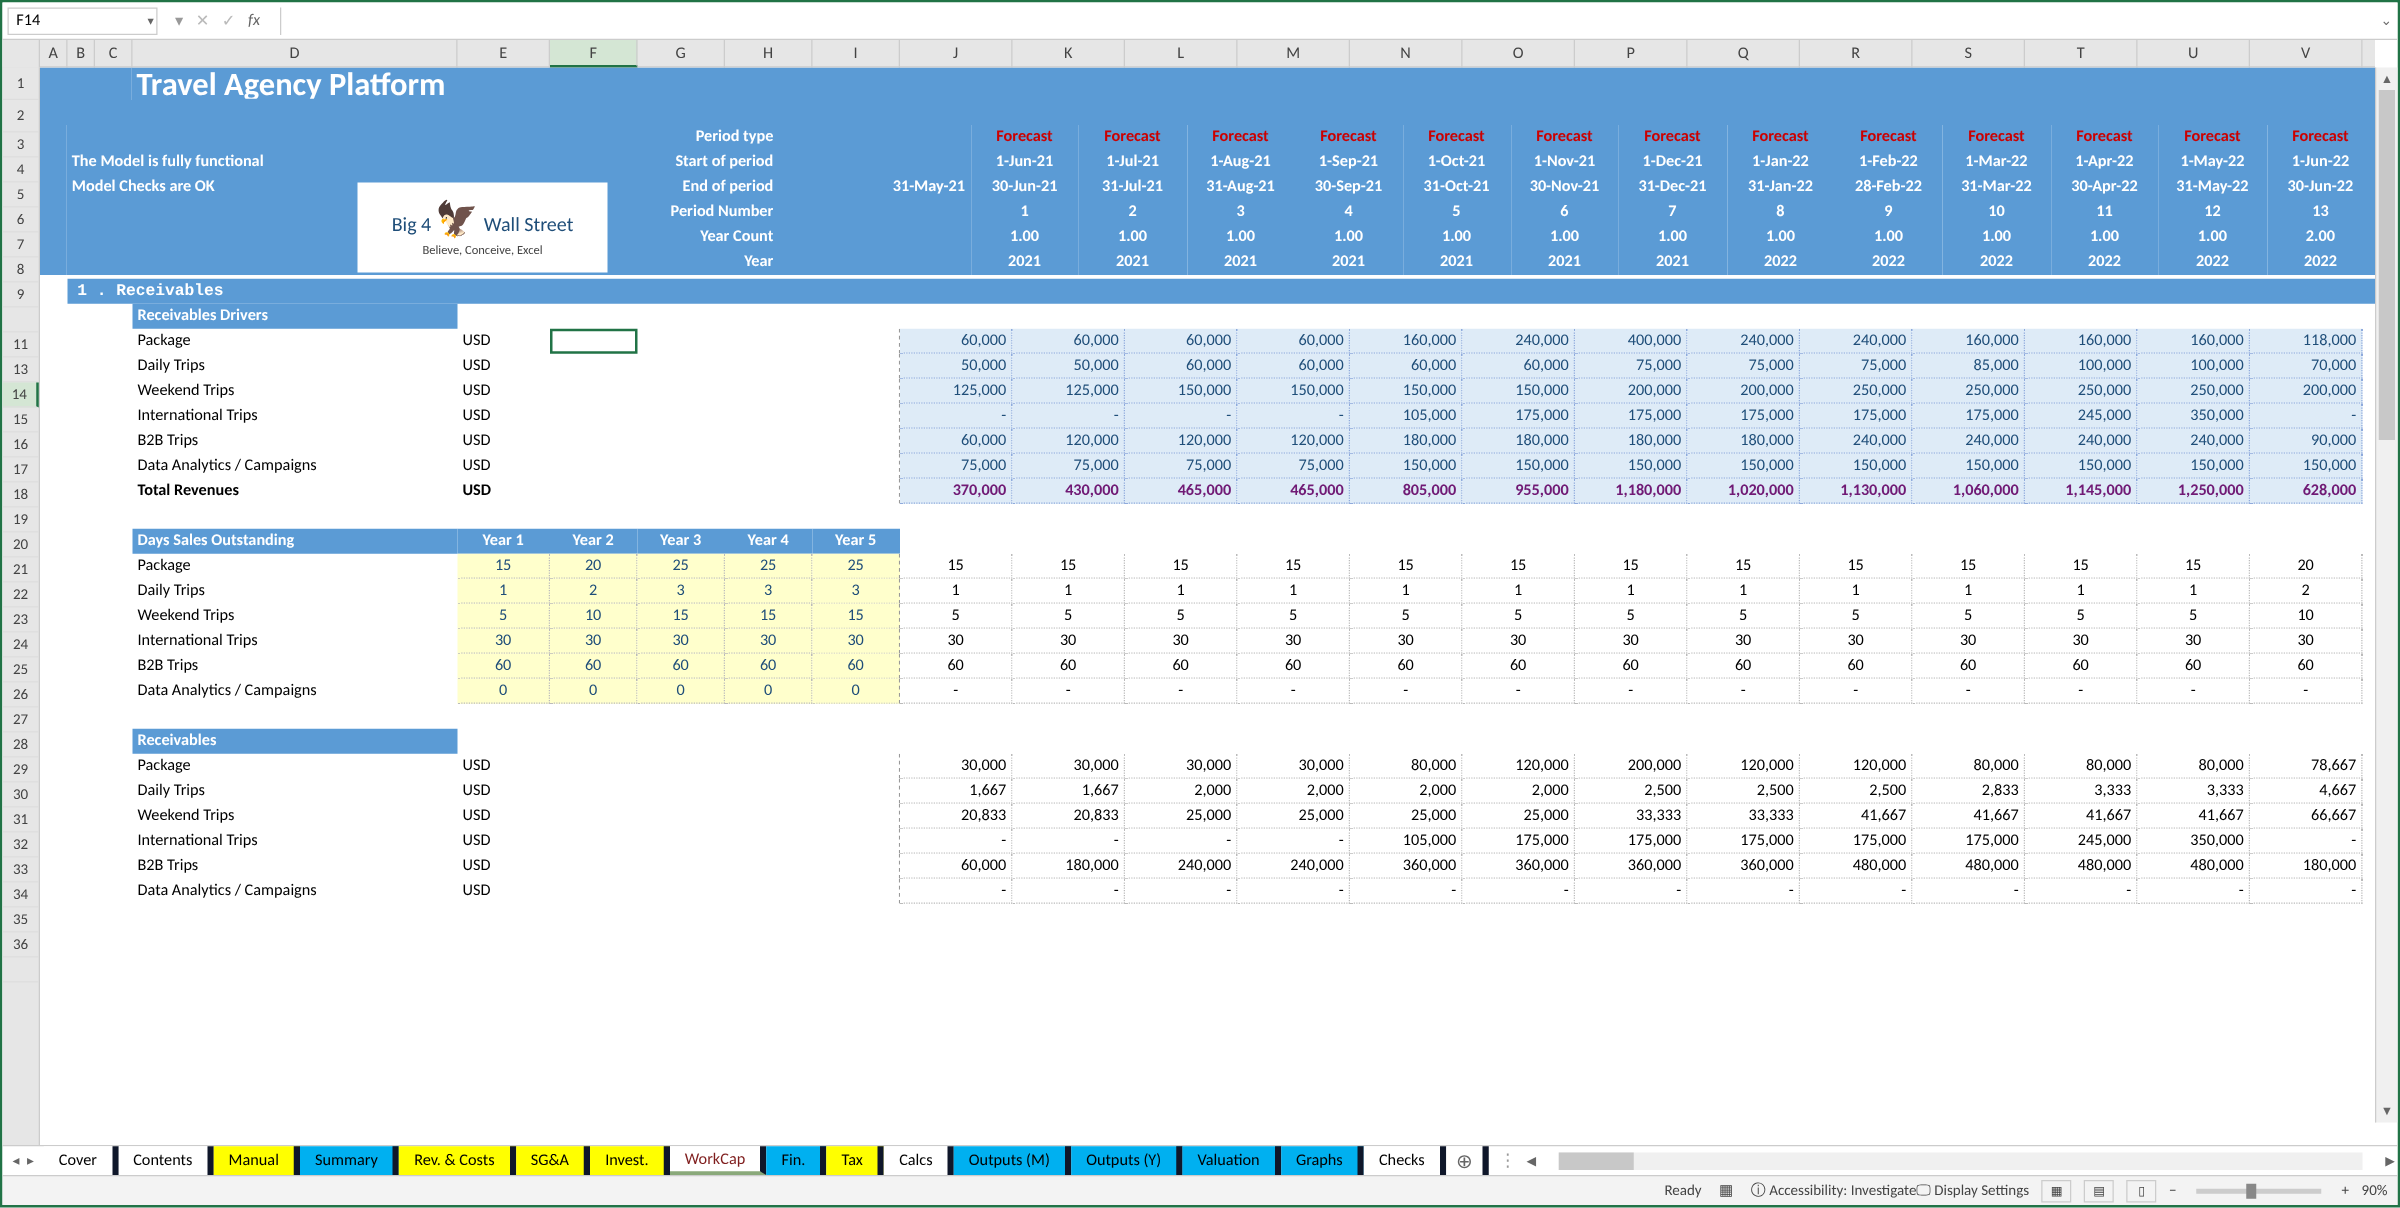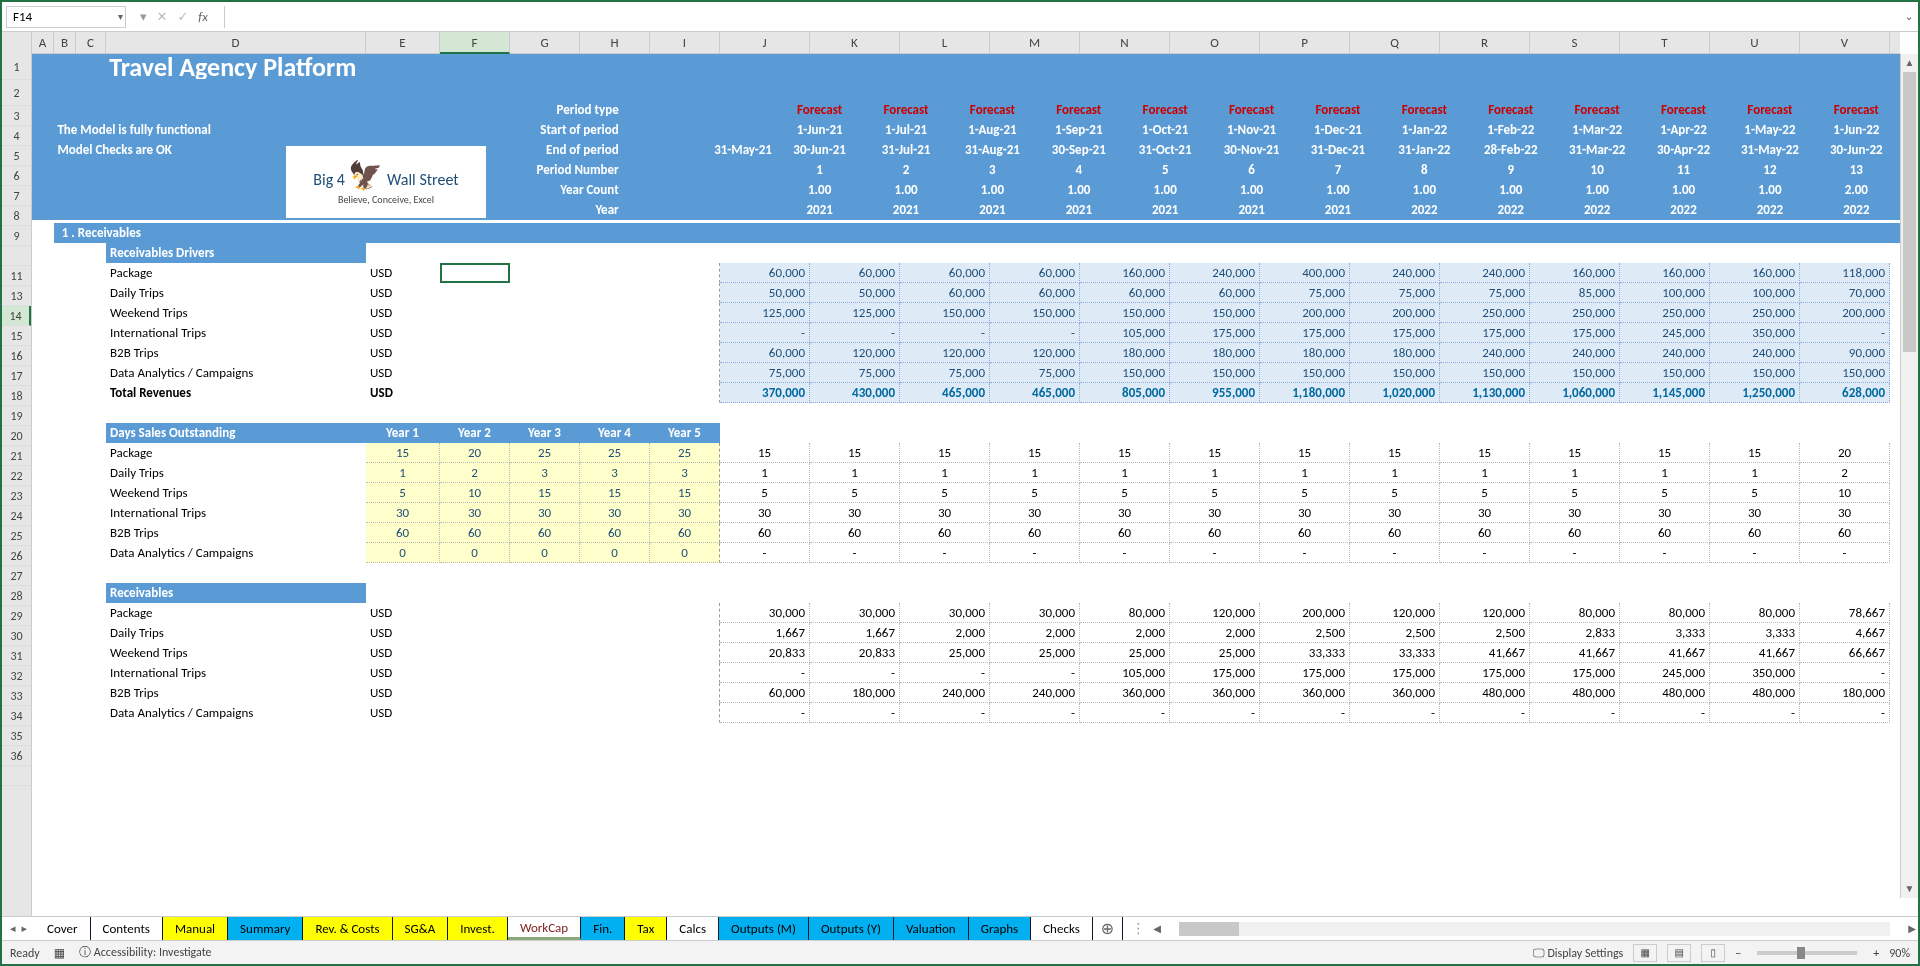--- a/index.html
+++ b/index.html
@@ -34,46 +34,46 @@
 .bold{font-weight:bold}
 .white{color:#fff}
 .sechead{background:#5b9bd5;color:#fff;font-weight:bold}
 .subhead{background:#5b9bd5;color:#fff;font-weight:bold}
 .red{color:#cc0000;font-weight:bold}
 .center{justify-content:center}
 .right{justify-content:flex-end}
 .gridcell{border-right:1px dotted #bbb;border-bottom:1px dotted #bbb;background:#fff}
 .bluecell{background:#deebf7;color:#1f4e79;border-right:1px dotted #8faadc;border-bottom:1px dotted #8faadc}
 .yellowcell{background:#ffffcc;color:#1f4e79;border-right:1px dotted #bbb;border-bottom:1px dotted #bbb}
-.boldblue{color:#0369a1;font-weight:bold}
+.boldblue{color:#701a75;font-weight:bold}
 .activecell{border:2px solid #217346!important;height:20px;background:#fff}
 .dashed-right{border-right:1px dashed #999}
 
 
 .vscroll{position:absolute;top:22px;right:0;width:18px;bottom:18px;background:#f0f0f0;border-left:1px solid #ccc}
 .vscroll .arrow{height:18px;text-align:center;font-size:10px;color:#666;line-height:18px}
 .vscroll .thumb{position:absolute;top:18px;left:2px;right:2px;height:280px;background:#c8c8c8}
 
 
 .tabbar{height:24px;background:#fff;display:flex;align-items:center;border-top:1px solid #ccc;flex-shrink:0}
 .tabnav{display:flex;gap:6px;padding:0 8px;color:#666}
 .tabnav span{font-size:11px}
 .tabs{display:flex;height:100%;align-items:stretch}
-.tab{padding:0 12px;font-size:13px;display:flex;align-items:center;border-right:1px solid #0f172a;background:#fff;cursor:pointer}
+.tab{padding:0 12px;font-size:13px;display:flex;align-items:center;border-right:5px solid #0f172a;background:#fff;cursor:pointer}
 .tab.yellow{background:#ffff00}
 .tab.cyan{background:#00b0f0}
 .tab.active{background:#fff;font-weight:normal;border-bottom:3px solid #8aa97a;color:#7f1d1d}
 .tab.newtab{padding:0 8px;font-size:16px;color:#666}
 .hscroll{flex:1;display:flex;align-items:center;position:relative;margin-left:8px}
 .hscroll .track{flex:1;height:14px;background:#f0f0f0;margin:0 16px;position:relative}
 .hscroll .thumb{position:absolute;left:0;top:0;height:100%;width:60px;background:#c8c8c8}
 .hscroll .arrow{font-size:10px;color:#666;padding:0 2px}
 
 
-.status{height:24px;background:#f3f3f3;border-top:1px solid #ccc;display:flex;align-items:center;padding:0 8px;font-size:12px;color:#444;justify-content:space-between;flex-shrink:0}
+.status{height:24px;background:#f3f3f3;border-top:1px solid #ccc;display:flex;align-items:center;padding:0 8px;font-size:12px;color:#444;justify-content:flex-end;flex-shrink:0}
 .status-l{display:flex;align-items:center;gap:14px}
 .status-r{display:flex;align-items:center;gap:10px}
 .viewbtn{width:24px;height:18px;border:1px solid #ccc;display:flex;align-items:center;justify-content:center;font-size:10px}
 .zoom-slider{width:100px;height:4px;background:#ccc;position:relative;margin:0 6px}
 .zoom-slider .zthumb{position:absolute;left:40%;top:-4px;width:8px;height:12px;background:#888}
 
 
 .wA{width:22px}.wB{width:22px}.wC{width:30px}.wD{width:260px}.wE{width:74px}
 .wF{width:70px}.wG{width:70px}.wH{width:70px}.wI{width:70px}
 .wJ{width:90px}.wK{width:90px}.wL{width:90px}.wM{width:90px}.wN{width:90px}.wO{width:90px}.wP{width:90px}.wQ{width:90px}.wR{width:90px}.wS{width:90px}.wT{width:90px}.wU{width:90px}.wV{width:90px}
@@ -285,21 +285,21 @@
           <div class="cell title-area white bold center wQ">2022</div>
           <div class="cell title-area white bold center wR">2022</div>
           <div class="cell title-area white bold center wS">2022</div>
           <div class="cell title-area white bold center wT">2022</div>
           <div class="cell title-area white bold center wU">2022</div>
           <div class="cell title-area white bold center wV">2022</div>
         </div>
         <div class="row" style="height: 3px; background: rgb(255, 255, 255);"></div>
         <div class="row">
           <div class="cell wA"></div>
-          <div class="cell sechead" style="width: 1870px; padding-left: 8px;">1 .  Receivables</div>
+          <div class="cell sechead" style="width: 1870px; padding-left: 8px; font-family: Liberation Mono, monospace;">1 .  Receivables</div>
         </div>
         <div class="row">
           <div class="cell wA"></div>
           <div class="cell wB"></div>
           <div class="cell wC"></div>
           <div class="cell subhead" style="width: 260px;">Receivables Drivers</div>
         </div>
         <div class="row">
           <div class="cell wA"></div>
           <div class="cell wB"></div>

